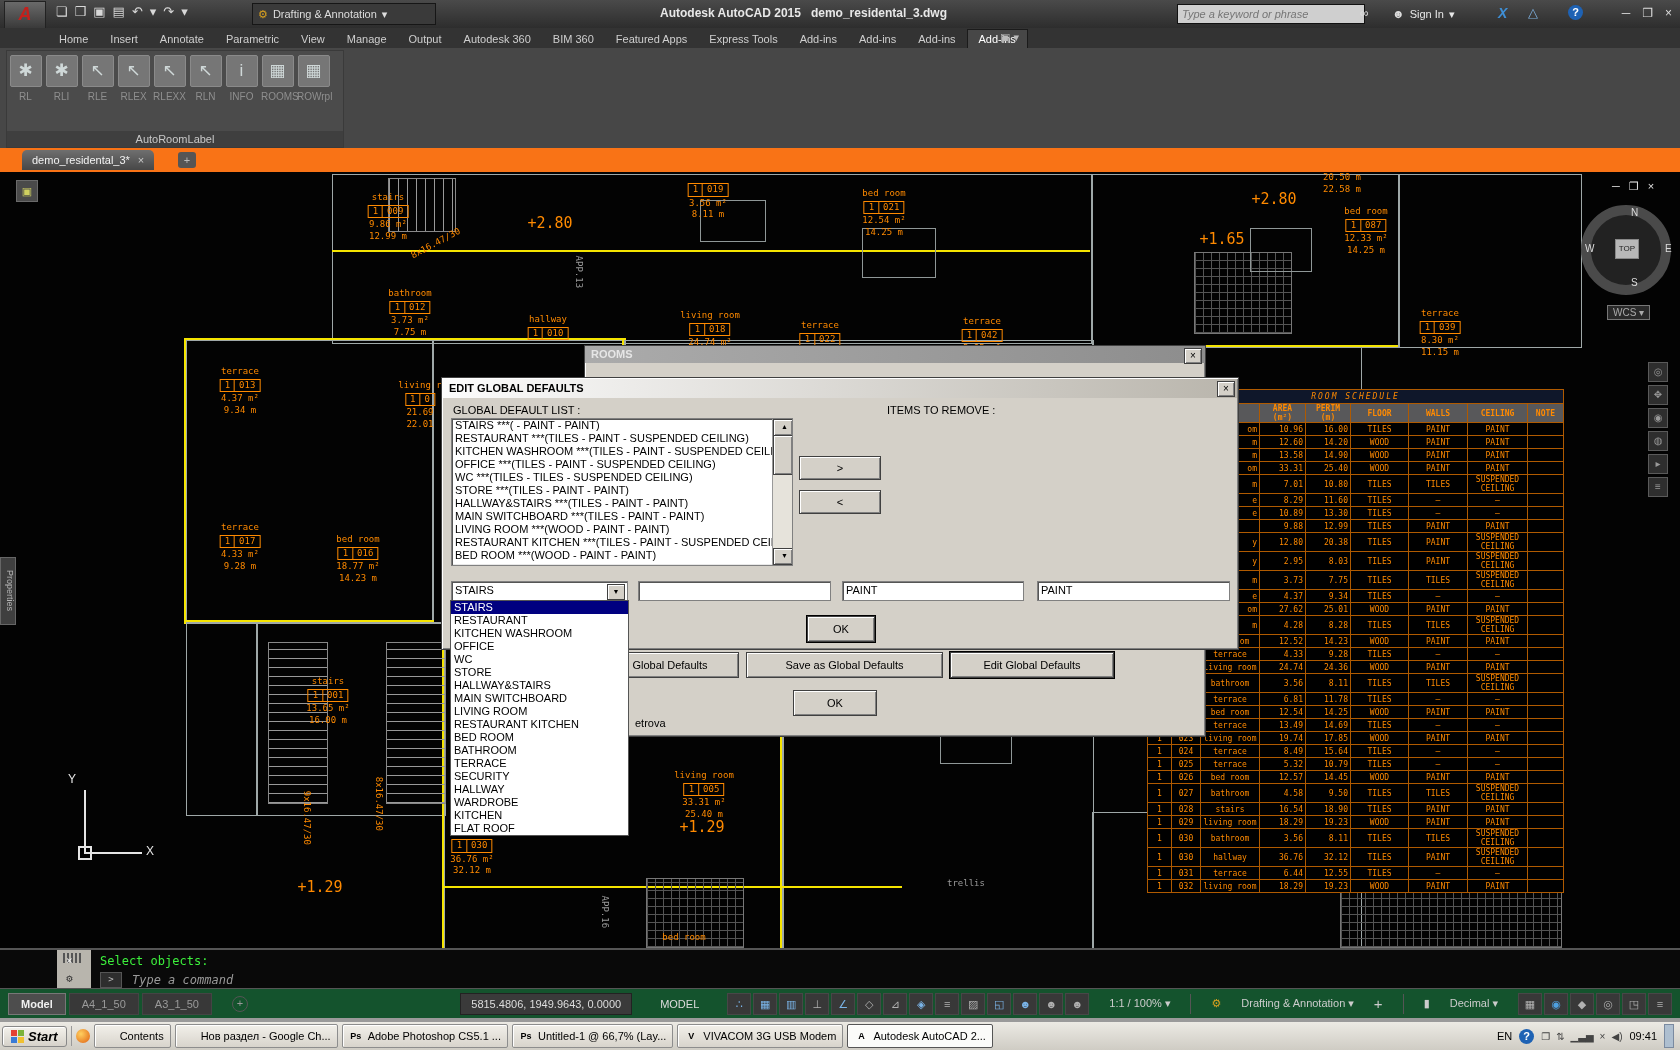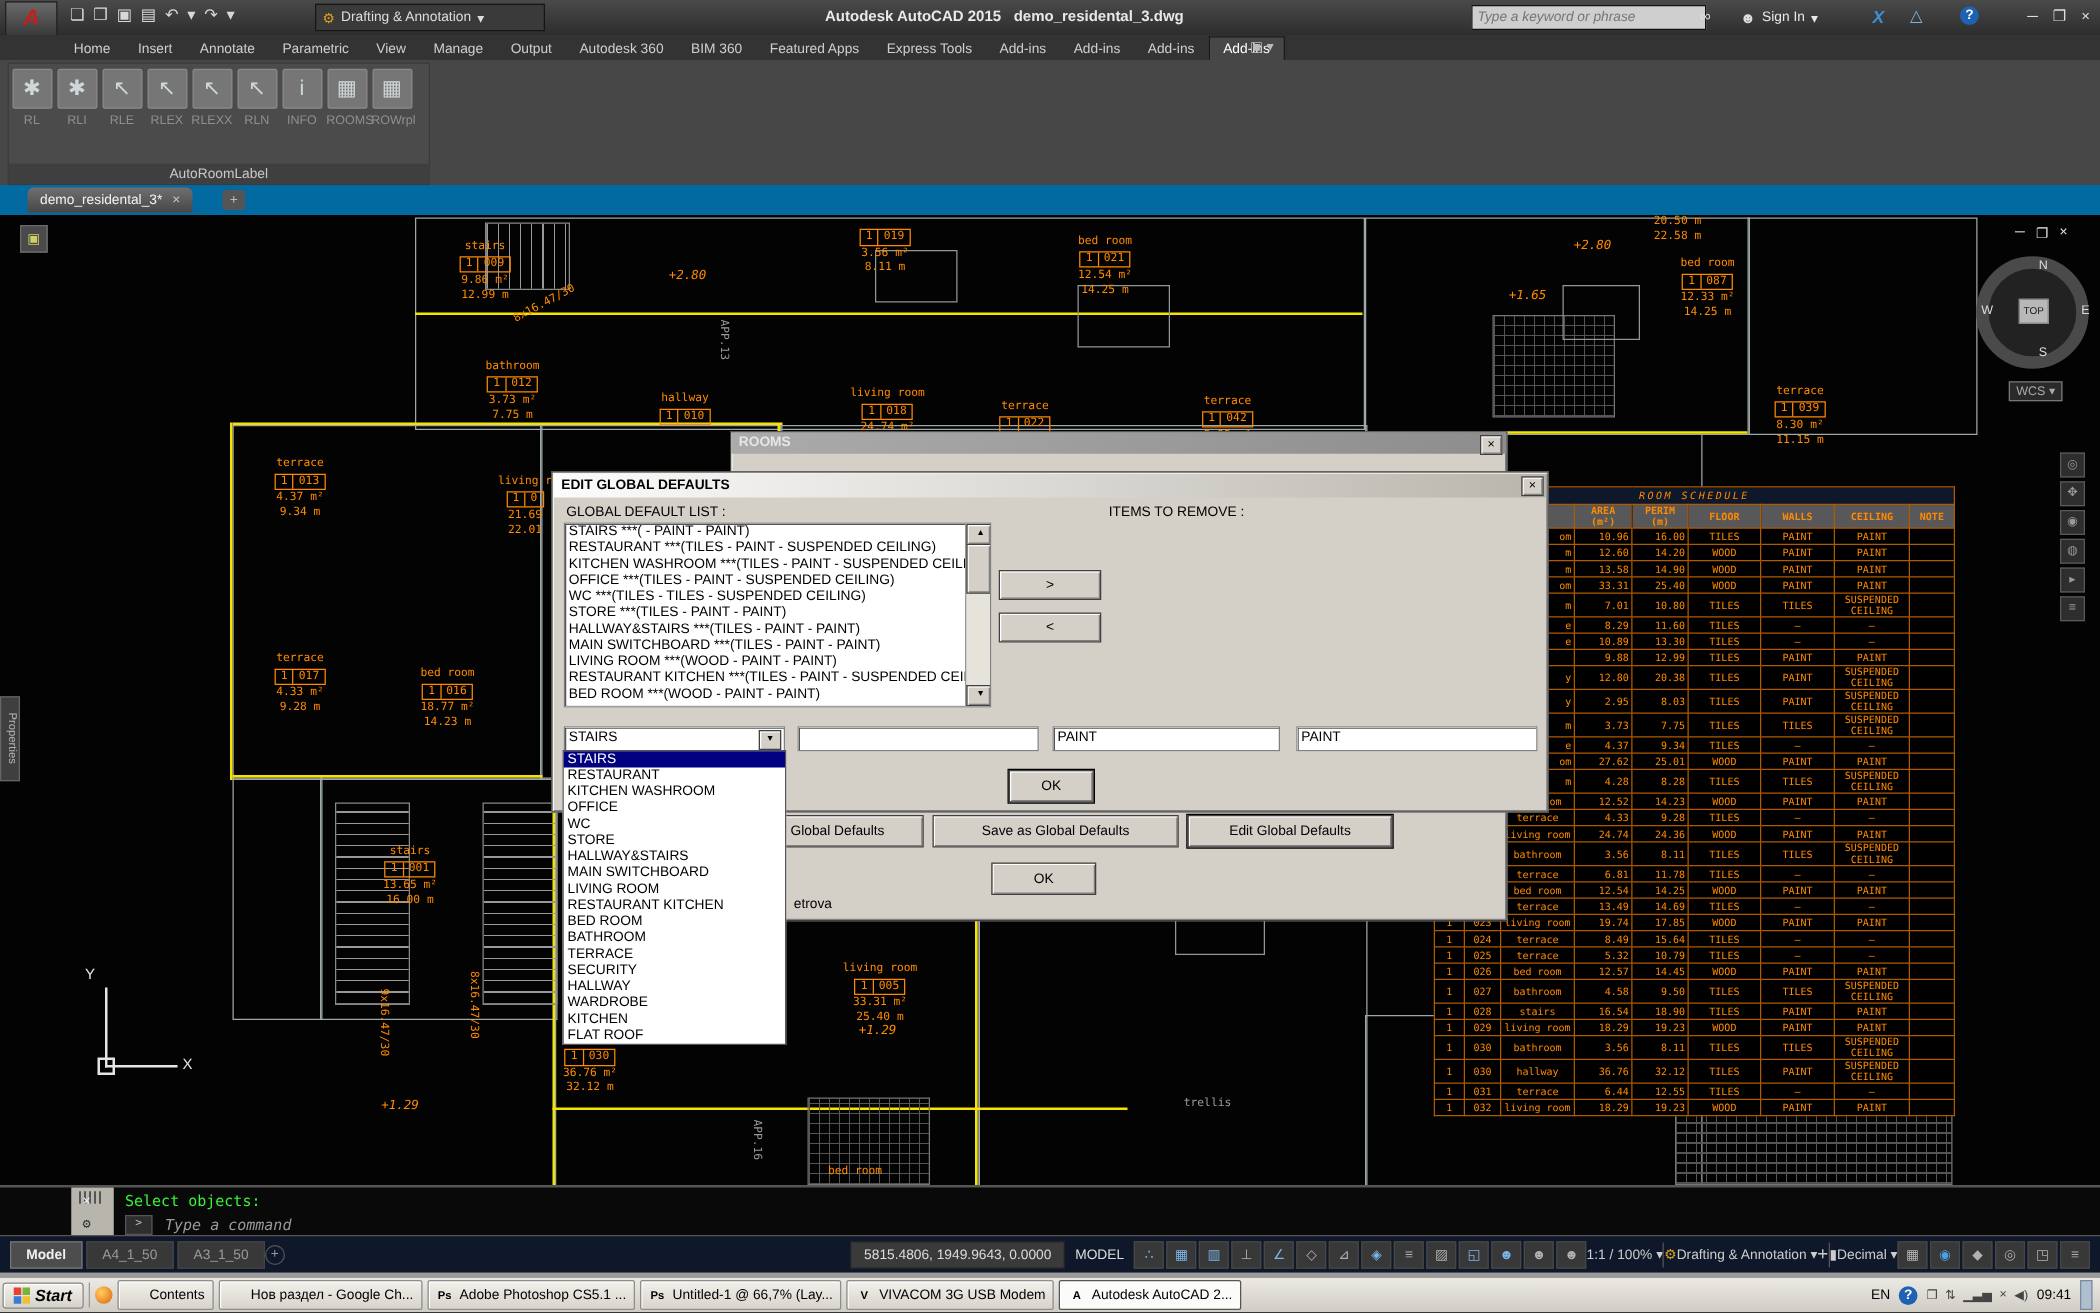--- a/index.html
+++ b/index.html
@@ -25,38 +25,38 @@
   .rtab{padding:3px 11px;color:#cfcfcf;white-space:nowrap;}
   .rtab.active{background:#474747;border:1px solid #1b1b1b;border-bottom:none;color:#fff;}
   #ribbody{position:absolute;left:0;top:48px;width:1680px;height:100px;background:#474747;border-bottom:1px solid #202020;}
   #arl{position:absolute;left:6px;top:2px;width:336px;height:96px;background:#4b4b4b;border:1px solid #3a3a3a;}
   #arlbtns{display:flex;gap:3px;padding:4px 2px;}
   .arlb{width:33px;text-align:center;}
   .arlb .ico{display:block;width:30px;height:30px;margin:0 auto;background:#767676;border:1px solid #8a8a8a;border-radius:2px;color:#cfd8d8;font-size:17px;line-height:30px;}
   .arlb .lb{color:#8f8f8f;font-size:10px;margin-top:4px;display:block;}
   #arltitle{position:absolute;left:0;bottom:0;width:100%;height:16px;background:#3f3f3f;color:#c8c8c8;text-align:center;line-height:16px;}
   
-  #filetabs{position:absolute;left:0;top:148px;width:1680px;height:24px;background:#0369a1;border-bottom:1px solid #1c1c1c;}
+  #filetabs{position:absolute;left:0;top:148px;width:1680px;height:24px;background:#f97316;border-bottom:1px solid #1c1c1c;}
   #ftab{position:absolute;left:22px;top:2px;height:20px;padding:0 10px;background:linear-gradient(#6f6f6f,#474747);border-radius:5px 5px 0 0;color:#f2f2f2;line-height:20px;}
   #ftab .x{color:#c9c9c9;margin-left:8px;}
   #ftadd{position:absolute;left:178px;top:4px;width:18px;height:16px;background:#555;border-radius:3px;color:#bbb;text-align:center;line-height:16px;}
   
   #canvas{position:absolute;left:0;top:172px;width:1680px;height:776px;background:#030303;overflow:hidden;}
   .blk{position:absolute;border:1px solid #9fa8a8;}
   .yl{position:absolute;background:#f5e400;}
   .hatch{position:absolute;background-image:repeating-linear-gradient(0deg,#555 0 1px,transparent 1px 8px),repeating-linear-gradient(90deg,#555 0 1px,transparent 1px 8px);border:1px solid #777;}
   .stairsH{position:absolute;background-image:repeating-linear-gradient(0deg,#999 0 1px,transparent 1px 9px);border:1px solid #888;}
   .stairsV{position:absolute;background-image:repeating-linear-gradient(90deg,#999 0 1px,transparent 1px 9px);border:1px solid #888;}
   .furn{position:absolute;border:1px solid #8f9797;}
   .arc{position:absolute;border:1px solid #8f9797;border-radius:0 0 0 100%;border-top:none;border-right:none;}
   .rtag{position:absolute;color:#ff8a00;font:9px "DejaVu Sans Mono",monospace;text-align:center;line-height:1.3;white-space:nowrap;}
   .rt-box{display:inline-flex;border:1px solid #ff8a00;margin:1px 0;}
   .rt-box span{padding:0 4px;}
   .rt-f{border-right:1px solid #ff8a00;}
-  .rtag.lvl{font-size:10px;font-style:italic;}
+  .rtag.lvl{font-size:15px;}
   .rtag.gray{color:#9a9a9a;}
   
   #compass{position:absolute;left:1581px;top:33px;width:90px;height:90px;border-radius:50%;background:#222;border:10px solid #4a4a4a;box-sizing:border-box;color:#bbb;}
   #compass .dir{position:absolute;font-size:10px;color:#ddd;}
   #ctop{position:absolute;left:24px;top:24px;width:22px;height:18px;background:#b8b8b8;color:#222;font-size:8px;text-align:center;line-height:18px;border:1px solid #888;}
   #wcsbox{position:absolute;left:1607px;top:133px;padding:1px 5px;border:1px solid #777;color:#aaa;font-size:10px;background:#2a2a2a;}
   #dwgctrl{position:absolute;left:1612px;top:8px;display:flex;gap:9px;color:#e5e5e5;font-size:11px;}
   #proptab{position:absolute;left:0;top:385px;width:14px;height:66px;background:#3f3f3f;border:1px solid #666;color:#b5b5b5;font-size:9px;writing-mode:vertical-rl;text-align:center;}
   .cside{position:absolute;width:20px;height:20px;background:#4a4a4a;border:1px solid #6a6a6a;color:#cfd060;text-align:center;line-height:20px;font-size:11px;}
   .rside{position:absolute;left:1648px;width:18px;height:18px;background:#2e2e2e;border:1px solid #5a5a5a;color:#999;text-align:center;line-height:18px;font-size:10px;}
@@ -94,21 +94,21 @@
   
   #cmd{position:absolute;left:0;top:948px;width:1680px;height:40px;background:#090909;border-top:2px solid #555;font-family:"DejaVu Sans Mono",monospace;}
   #cmdgut{position:absolute;left:57px;top:0;width:34px;height:40px;background:#b8b5ad;}
   #cmdgrid{position:absolute;left:6px;top:3px;width:18px;height:10px;background:repeating-linear-gradient(90deg,#555 0 2px,transparent 2px 4px);}
   #cmd .l1{position:absolute;left:100px;top:4px;color:#3cf03c;font-size:12px;}
   #cmd .xi{position:absolute;left:66px;top:4px;color:#eee;font-size:11px;}
   #cmd .wi{position:absolute;left:66px;top:22px;color:#333;font-size:11px;}
   #pbox{position:absolute;left:100px;top:22px;width:20px;height:14px;background:#2e2e2e;border:1px solid #555;color:#bbb;font-size:9px;text-align:center;line-height:13px;}
   #cmd .l2{position:absolute;left:132px;top:23px;color:#9a9a9a;font-size:12px;font-style:italic;}
   
-  #statusbar{position:absolute;left:0;top:988px;width:1680px;height:30px;background:#0f172a;border-top:1px solid #555;display:flex;align-items:center;gap:0;padding:0 8px;box-sizing:border-box;color:#ccc;}
+  #statusbar{position:absolute;left:0;top:988px;width:1680px;height:30px;background:#14532d;border-top:1px solid #555;display:flex;align-items:center;gap:20px;padding:0 8px;box-sizing:border-box;color:#ccc;}
   .mtab{padding:4px 12px;color:#9a9a9a;background:#383838;border:1px solid #444;}
   .mtab.active{background:#4d4d4d;color:#f0f0f0;border-color:#777;font-weight:bold;}
   #coords{background:#3a3a3a;border:1px solid #222;padding:4px 10px;color:#ddd;}
   #modelbadge{padding:4px 8px;color:#ddd;}
   .sic{width:22px;height:20px;background:#383838;border:1px solid #474747;text-align:center;line-height:20px;font-size:11px;}
   .sic.b{color:#7ab4e8;}
   .sic.g{color:#b0b0b0;}
   .sic.bl{color:#4ea0e0;}
   .sep{width:1px;height:20px;background:#555;}
   #gear{color:#d8a020;}

